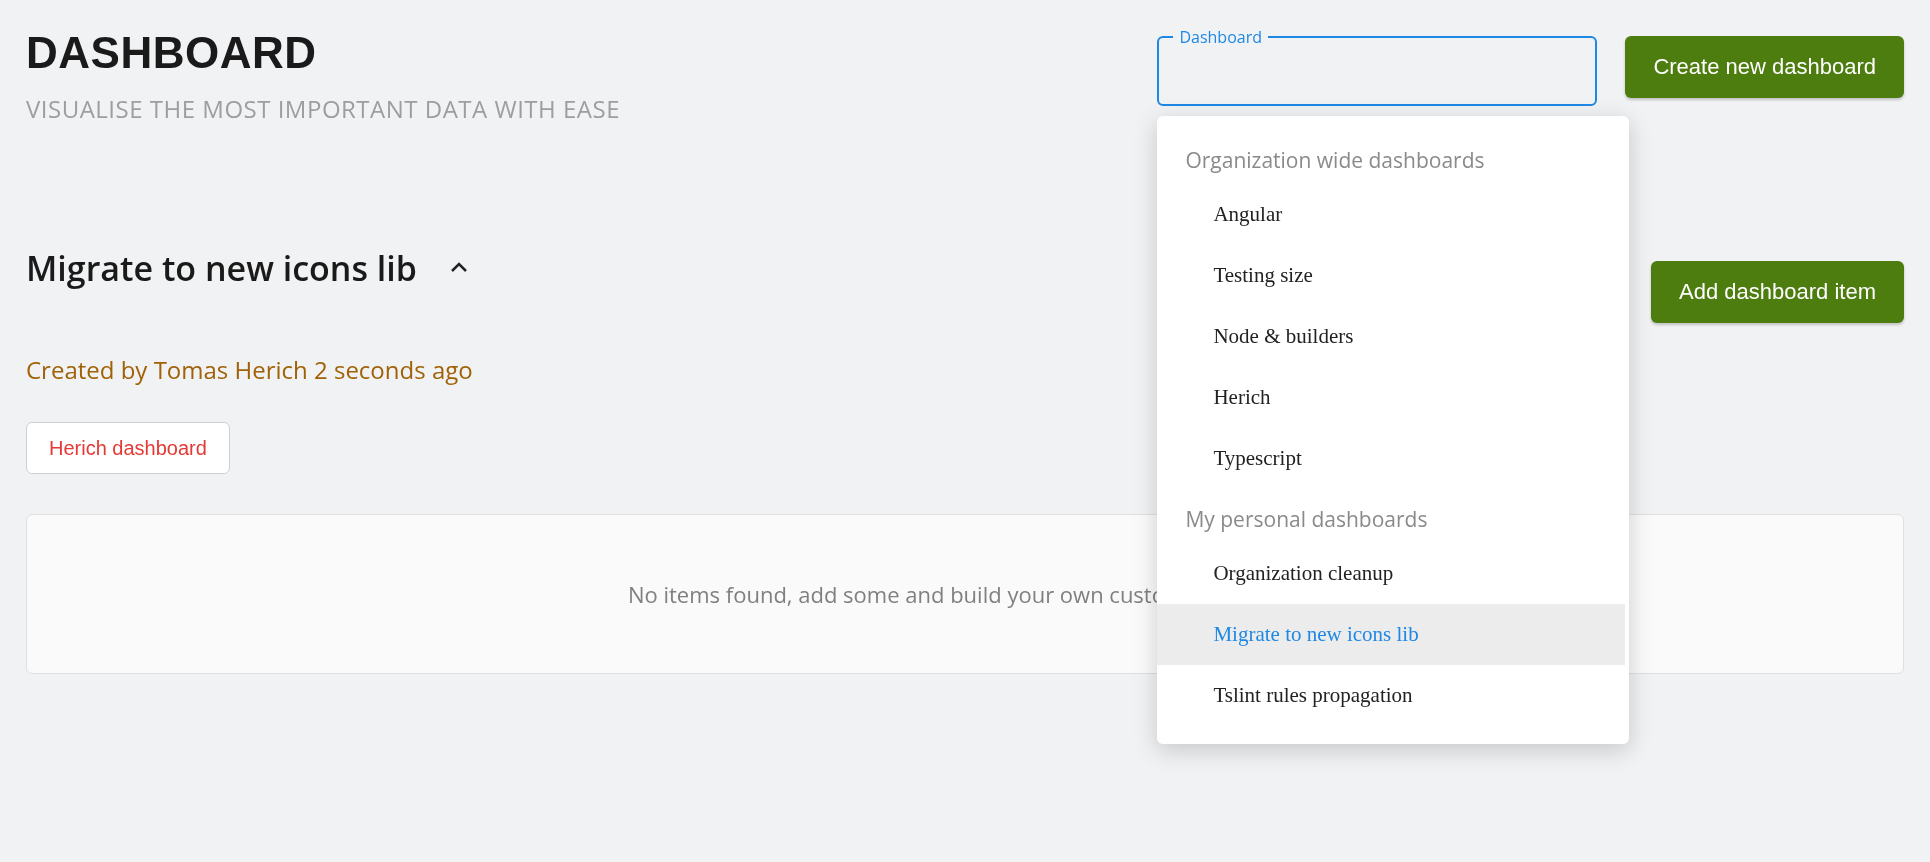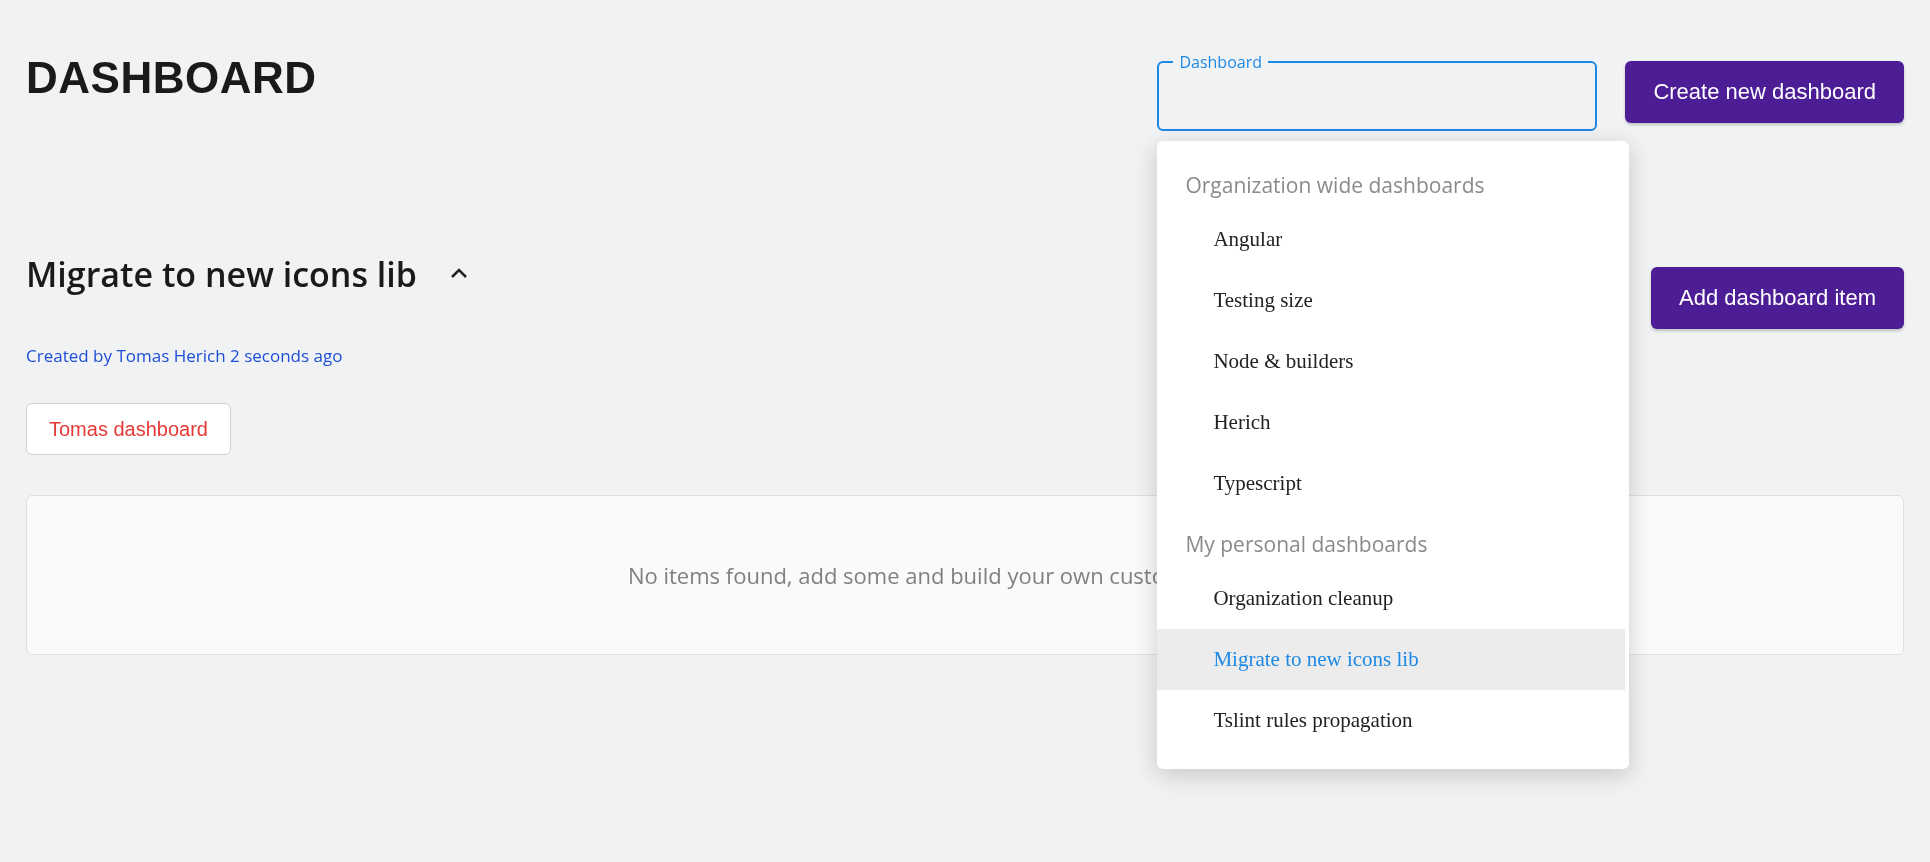--- a/index.html
+++ b/index.html
@@ -15,21 +15,20 @@
   }
 
   .page {
     padding:28px 26px 0 26px;
     position:relative;
   }
 
   .header-row {
     display:flex;
     align-items:flex-start;
-    margin-top:25px;
   }
   .header-left { flex:1; }
   .page-title {
     font-size:44px;
     font-weight:700;
     letter-spacing:0.5px;
     color:#1a1a1a;
     font-family:"Segoe UI Semibold","Arial Narrow",Arial,sans-serif;
   }
   .page-subtitle {
@@ -57,21 +56,21 @@
   .select-legend {
     position:absolute;
     top:-12px; left:14px;
     padding:0 6px;
     font-size:16px;
     color:#1e88e5;
     background:#f1f2f4;
   }
 
   .btn-primary {
-    background:#4c1d95;
+    background:#4d7c0f;
     color:#ffffff;
     border:none;
     border-radius:6px;
     font-size:22px;
     padding:0 28px;
     height:62px;
     cursor:pointer;
     box-shadow:0 2px 3px rgba(0,0,0,0.2);
   }
 
@@ -100,23 +99,23 @@
   .section-right {
     display:flex;
     align-items:center;
     gap:48px;
     margin-top:48px;
   }
   .fullscreen-icon { width:28px; height:28px; }
   .fullscreen-icon svg { width:100%; height:100%; stroke:#222; stroke-width:2.5; fill:none; }
 
   .meta-line {
-    font-size:17px;
-    color:#1d4ed8;
-    margin-top:15px;
+    font-size:24px;
+    color:#a16207;
+    margin-top:30px;
   }
 
   .btn-outline-danger {
     margin-top:36px;
     border:1px solid #d0d0d0;
     background:#fff;
     color:#e53935;
     border-radius:6px;
     font-size:20px;
     padding:0 22px;
@@ -167,20 +166,21 @@
   }
 </style>
 </head>
 <body>
 
 <div class="page">
 
   <div class="header-row">
     <div class="header-left">
       <div class="page-title">DASHBOARD</div>
+      <div class="page-subtitle">VISUALISE THE MOST IMPORTANT DATA WITH EASE</div>
     </div>
     <div class="header-right">
       <div class="select-wrap">
         <div class="select-field">
           <span class="select-legend">Dashboard</span>
         </div>
 
         <div class="dropdown">
           <div class="dd-group-label">Organization wide dashboards</div>
           <div class="dd-item">Angular</div>
@@ -216,19 +216,19 @@
           <polyline points="21 16 21 21 16 21"></polyline>
           <polyline points="8 21 3 21 3 16"></polyline>
         </svg>
       </span>
       <button class="btn-primary">Add dashboard item</button>
     </div>
   </div>
 
   <div class="meta-line">Created by Tomas Herich 2 seconds ago</div>
 
-  <button class="btn-outline-danger">Tomas dashboard</button>
+  <button class="btn-outline-danger">Herich dashboard</button>
 
   <div class="empty-panel">
     <span>No items found, add some and build your own custom dashboard</span>
   </div>
 
 </div>
 
 </body></html>

